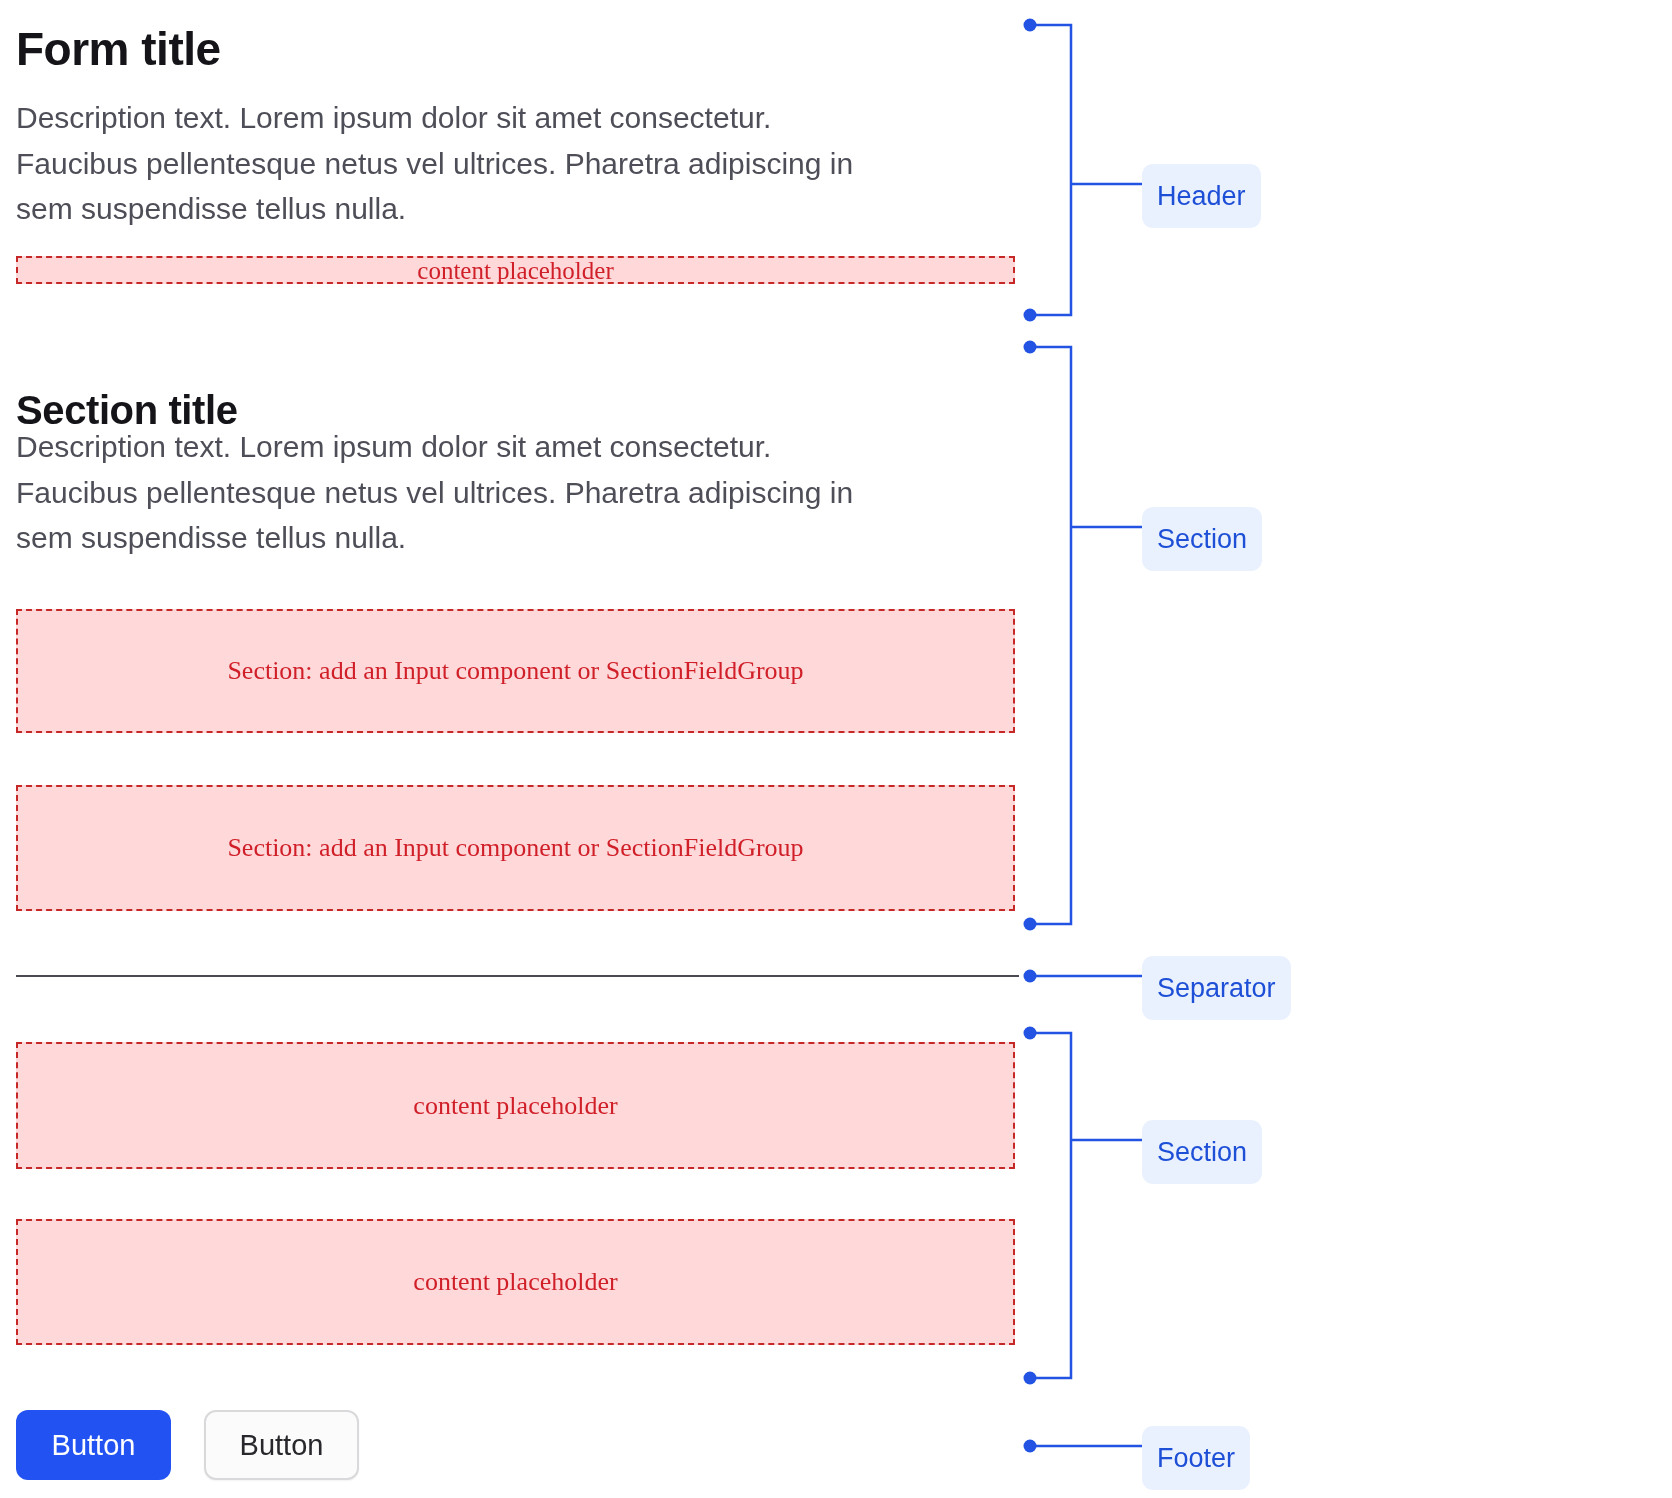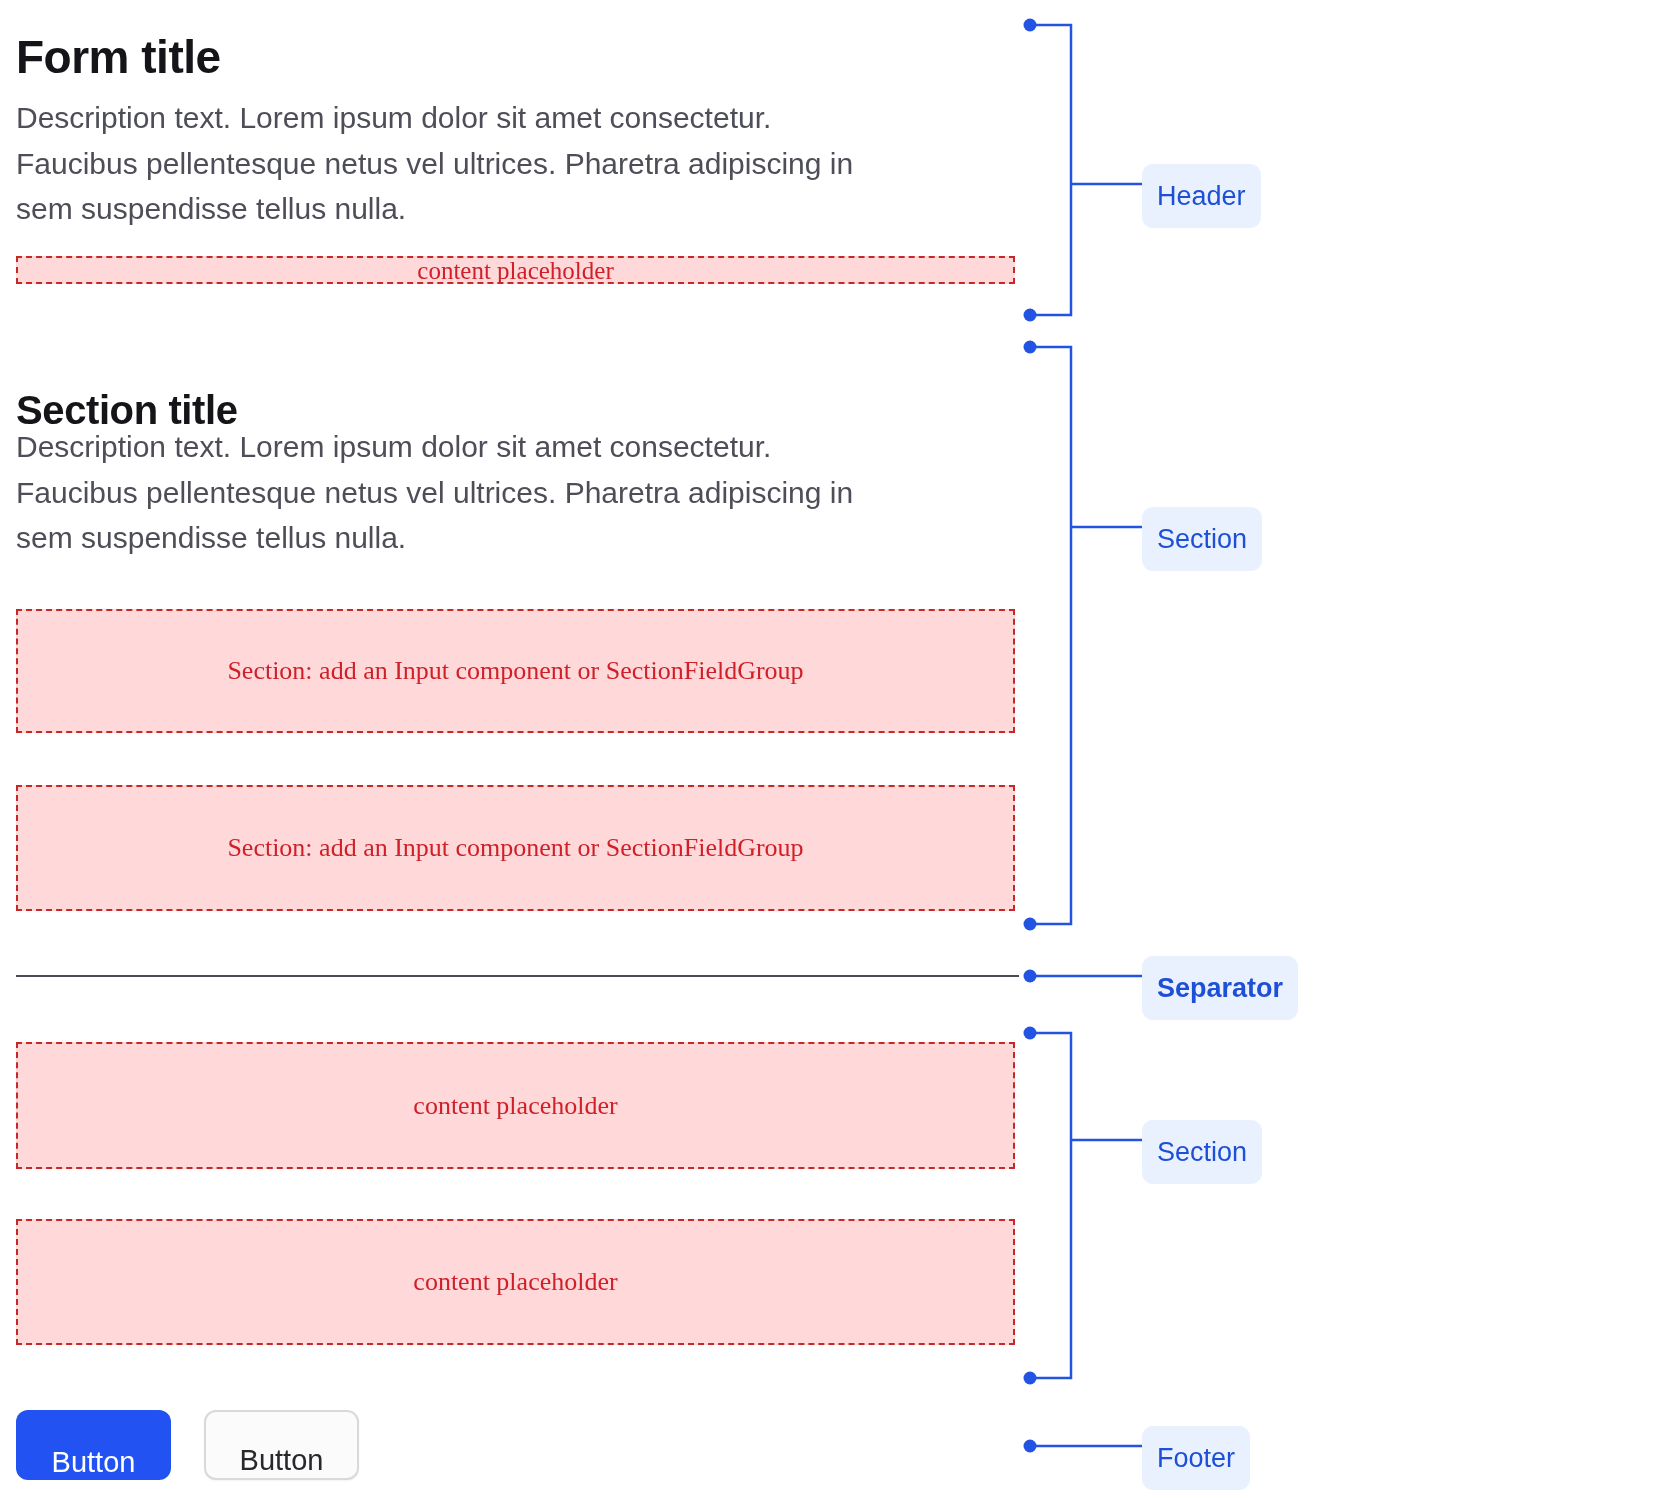--- a/index.html
+++ b/index.html
@@ -8,21 +8,20 @@
     width:1672px;height:1498px;
     background:#ffffff;
     font-family:"Liberation Sans","DejaVu Sans",sans-serif;
     overflow:hidden;
   }
   
   .form-title{
     position:absolute;left:16px;top:22px;width:1000px;
     font-size:46px;line-height:54px;font-weight:700;color:#151519;
     letter-spacing:-0.5px;
-    margin-top:8px;
   }
   .form-desc{
     position:absolute;left:16px;top:95px;width:1000px;
     font-size:30px;line-height:45.5px;font-weight:400;color:#4d4e57;
     white-space:pre-line;
   }
   .section-title{
     position:absolute;left:16px;top:350px;width:1000px;
     font-size:40px;line-height:48px;font-weight:700;color:#151519;
     letter-spacing:-0.4px;
@@ -45,40 +44,40 @@
   .ph-b{top:785px;height:126px;}
   .ph-c{top:1042px;height:127px;}
   .ph-d{top:1219px;height:126px;}
   .separator{
     position:absolute;left:16px;top:975px;width:1003px;height:2px;
     background:#4a4a52;
   }
   .btn{
     position:absolute;top:1410px;height:70px;width:155px;
     box-sizing:border-box;border-radius:12px;
-    display:flex;align-items:flex-end;justify-content:center;
+    display:flex;align-items:center;justify-content:center;
     font-size:29px;cursor:pointer;
   }
   .btn-primary{left:16px;background:#2253f2;color:#ffffff;border:none;}
   .btn-secondary{
     left:204px;background:#fbfbfb;color:#27272c;
     border:2px solid #d9d9dc;box-shadow:0 1px 2px rgba(0,0,0,0.05);
   }
   
   .anno-svg{position:absolute;left:0;top:0;width:1672px;height:1498px;pointer-events:none;}
   .anno-label{
     position:absolute;left:1142px;height:40px;
     display:inline-flex;align-items:center;
     padding:12px 15px;border-radius:11px;
     background:#eaf1fe;color:#1d4fd7;font-size:27px;line-height:40px;
     white-space:nowrap;
   }
   .lbl-header{top:164px;}
   .lbl-section1{top:507px;}
-  .lbl-separator{top:956px;font-weight:bold;}
+  .lbl-separator{top:956px;}
   .lbl-section2{top:1120px;}
   .lbl-footer{top:1426px;}
 </style>
 </head>
 <body>
 
 <div class="canvas">
 
   <div class="form-title">Form title</div>
   <div class="form-desc">Description text. Lorem ipsum dolor sit amet consectetur.

